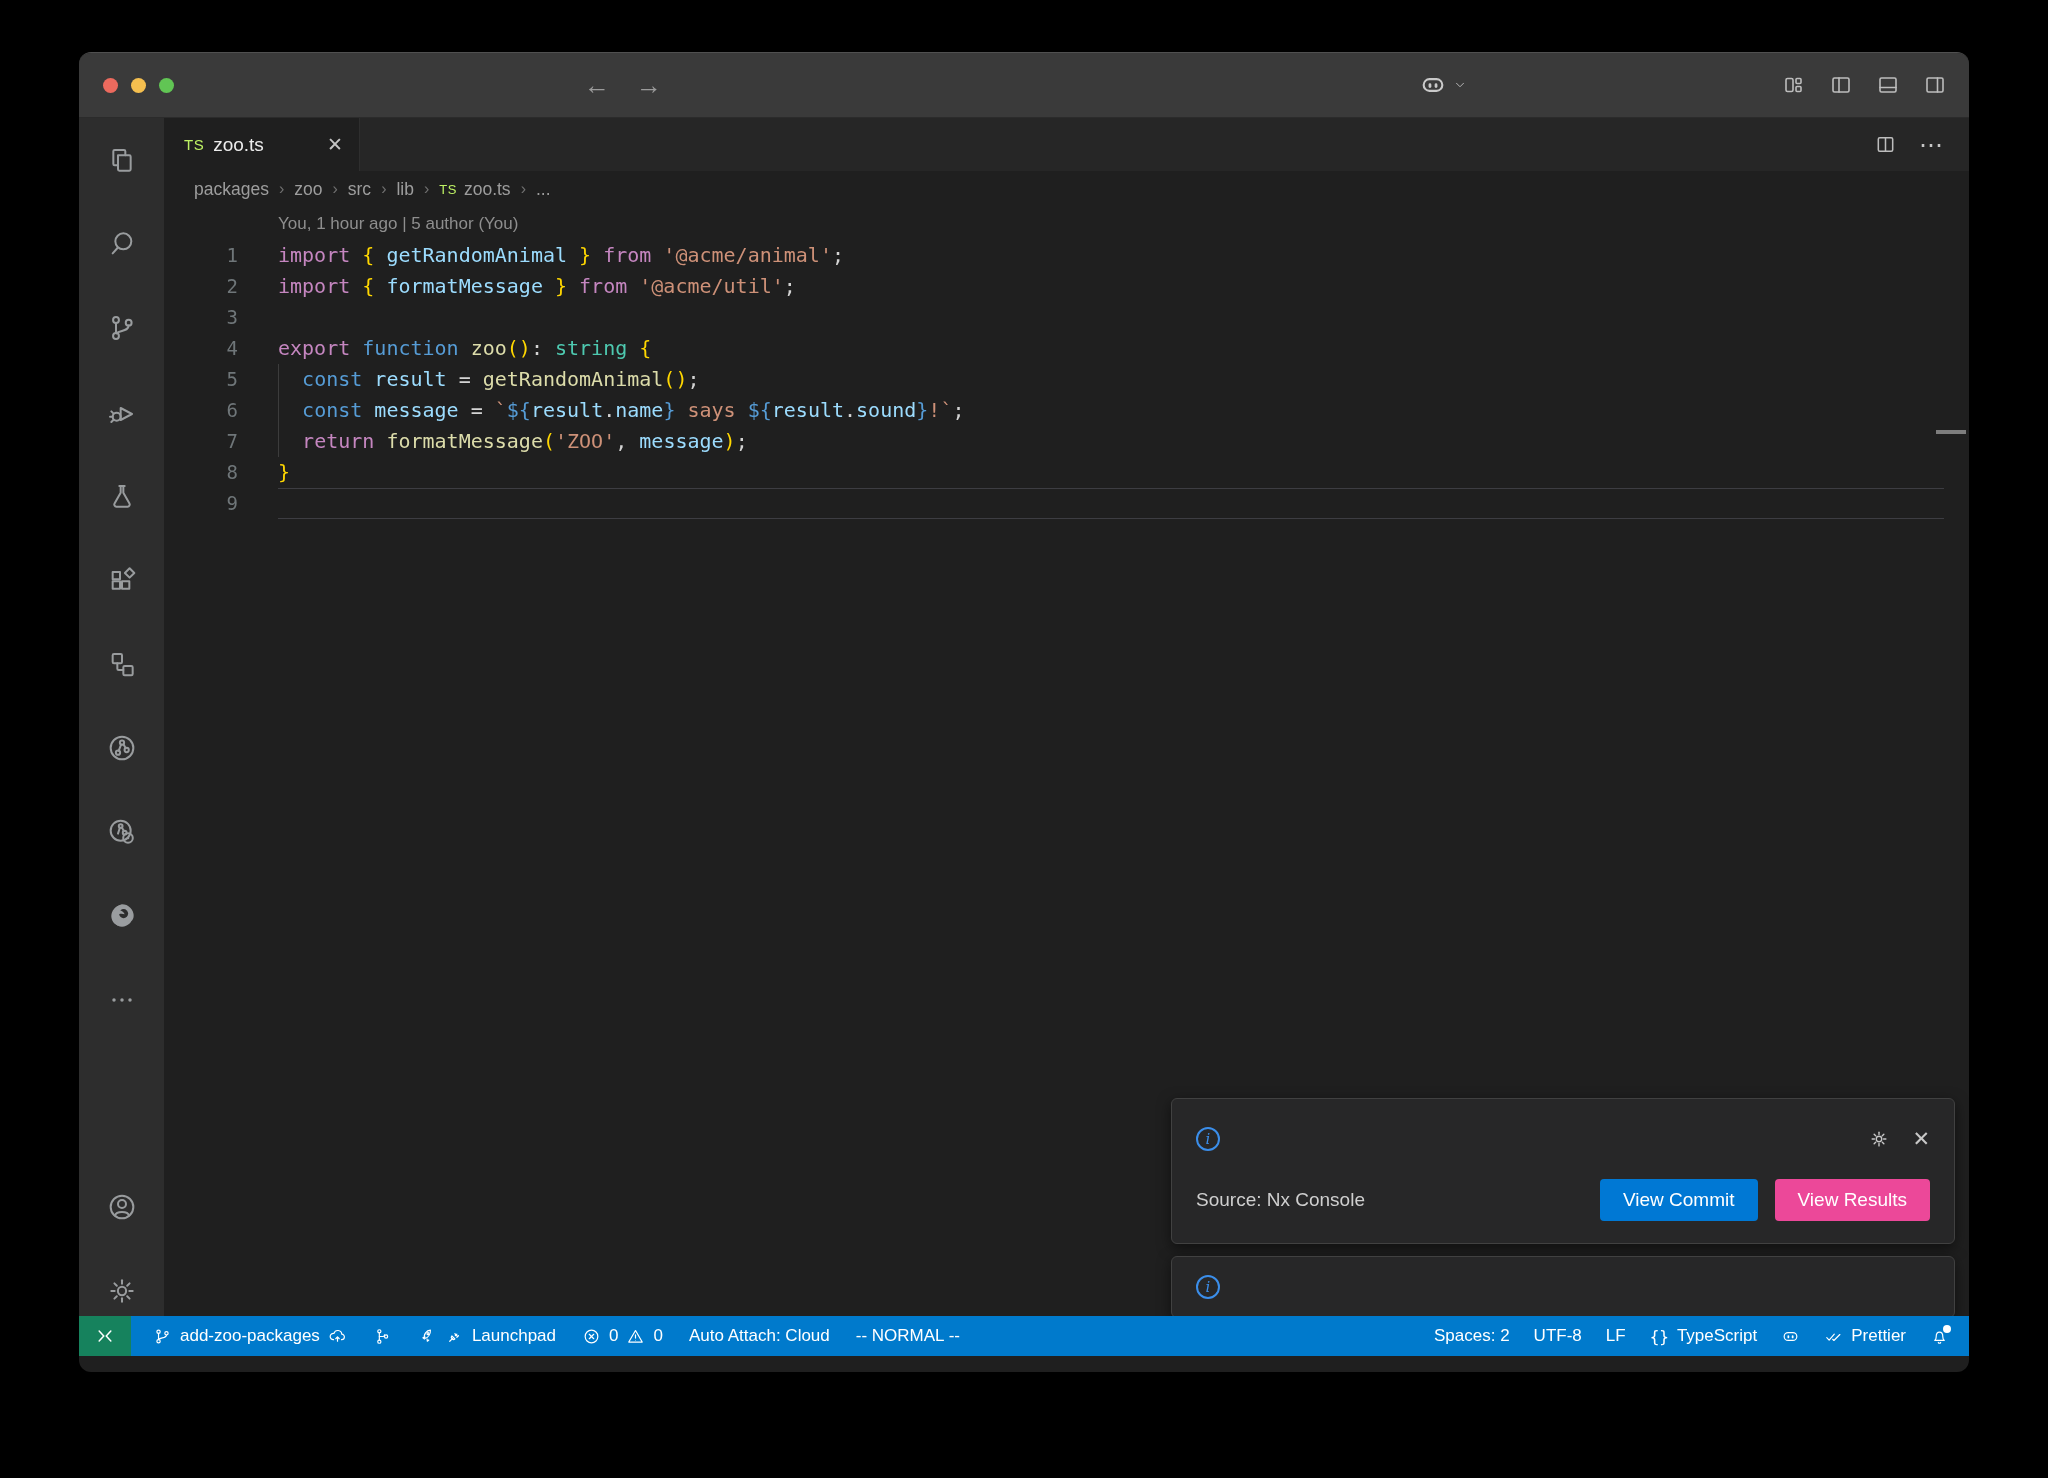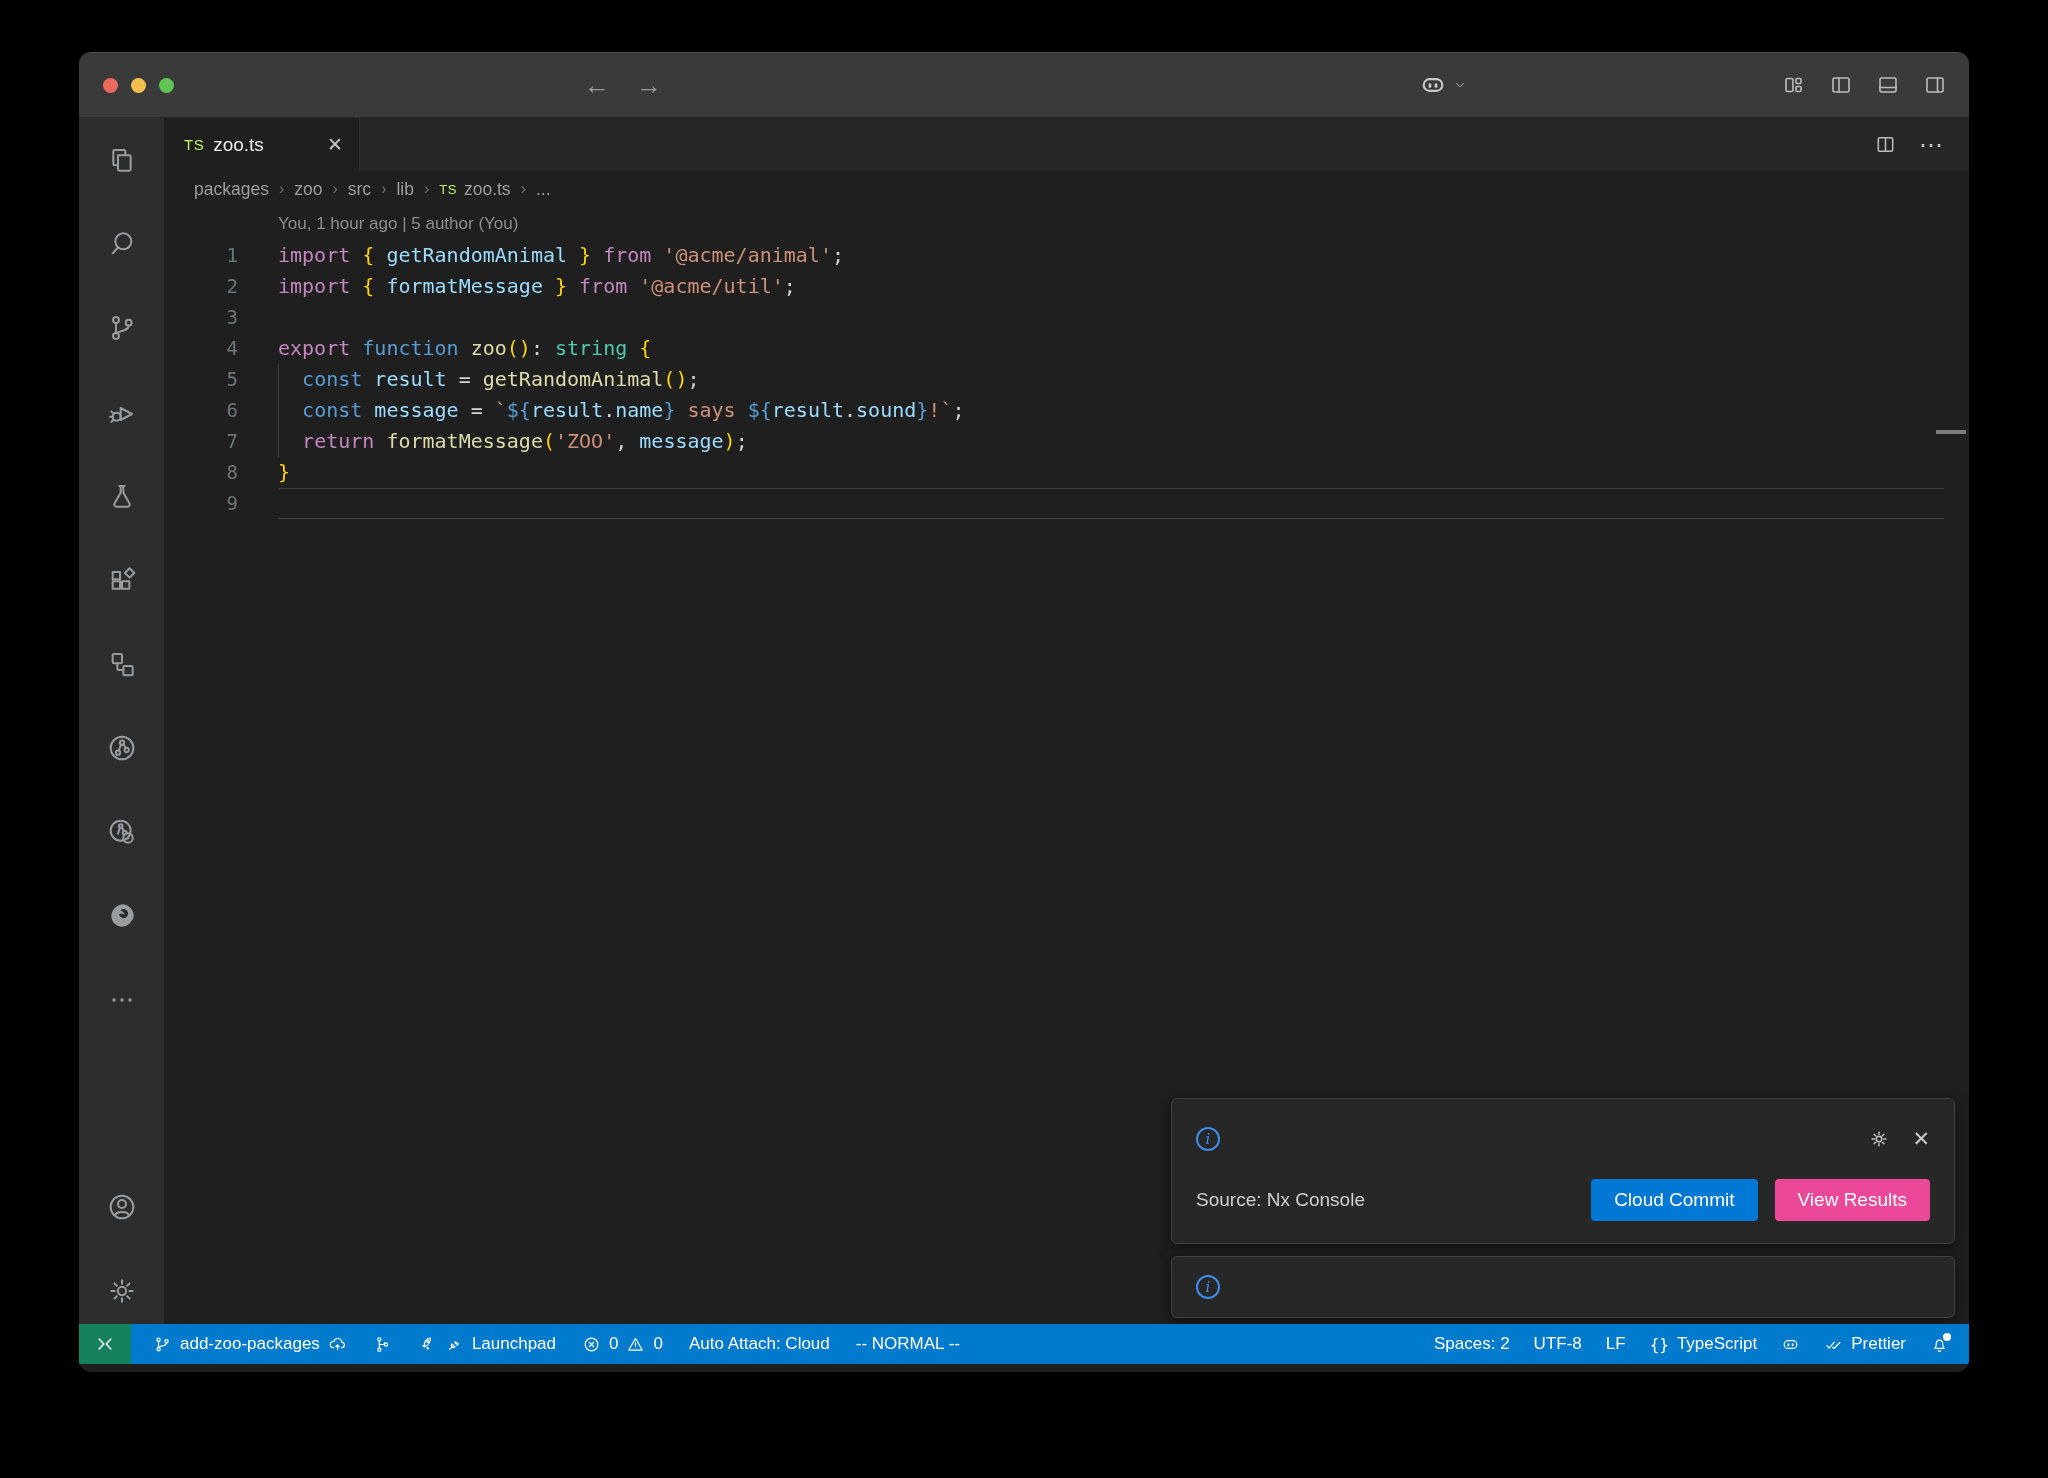--- a/index.html
+++ b/index.html
@@ -72,21 +72,21 @@
   .toast-source{ color:#cfcfcf; font-size:19px;}
   .toast-btns{ margin-left:auto; display:flex; gap:17px;}
   .btn{ border:none; border-radius:4px; font-size:19px; padding:10px 23px; color:#fff; font-family:"Liberation Sans",sans-serif;}
   .btn-primary{ background:#0078d4;}
   .btn-secondary{ background:#ec4899;}
   .toast-simple{ display:flex; align-items:center; padding:18px 24px;}
   .toast-simple .toast-msg{ line-height:26px;}
   .toast-simple .info-circle{ margin-top:0;}
 
   
-  .statusbar{ position:absolute; left:0; right:0; bottom:8px; height:40px; background:#007acc; color:#fff;
+  .statusbar{ position:absolute; left:0; right:0; bottom:16px; height:40px; background:#007acc; color:#fff;
     display:flex; align-items:center; font-size:17px; z-index:6;}
   .remote{ width:52px; height:40px; background:#16825d; display:flex; align-items:center; justify-content:center; flex-shrink:0;}
   .sb-left{ display:flex; align-items:center; gap:26px; margin-left:22px;}
   .sb-right{ margin-left:auto; display:flex; align-items:center; gap:24px; padding-right:20px;}
   .sb-item{ display:flex; align-items:center; gap:8px; white-space:nowrap;}
   .sb-item svg{ width:19px; height:19px; stroke:#fff; fill:none; stroke-width:1.5; stroke-linecap:round; stroke-linejoin:round;}
   .sb-braces{ font-family:"DejaVu Sans Mono",monospace; font-size:16px;}
   .bell-dot{ position:relative;}
   .bell-dot .dot{ position:absolute; right:-2px; top:-2px; width:8px; height:8px; border-radius:50%; background:#fff;}
 </style>
@@ -326,21 +326,21 @@
               <line x1="15.6" y1="15.6" x2="17.3" y2="17.3"></line>
               <line x1="6.7" y1="17.3" x2="8.4" y2="15.6"></line>
               <line x1="15.6" y1="8.4" x2="17.3" y2="6.7"></line>
             </svg>
           <span class="toast-close">✕</span>
         </div>
       </div>
       <div class="toast-row2">
         <span class="toast-source">Source: Nx Console</span>
         <div class="toast-btns">
-          <button class="btn btn-primary">Cloud Commit</button>
+          <button class="btn btn-primary">View Commit</button>
           <button class="btn btn-secondary">View Results</button>
         </div>
       </div>
     </div>
     <div class="toast toast-simple">
       <span class="info-circle">i</span>
     </div>
   </div>
 
   <div class="statusbar">

